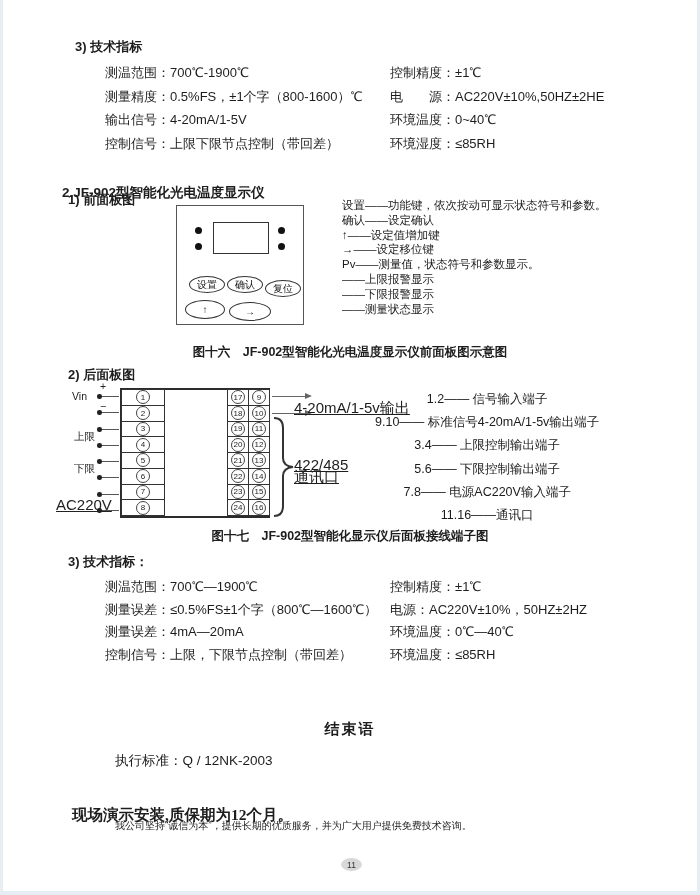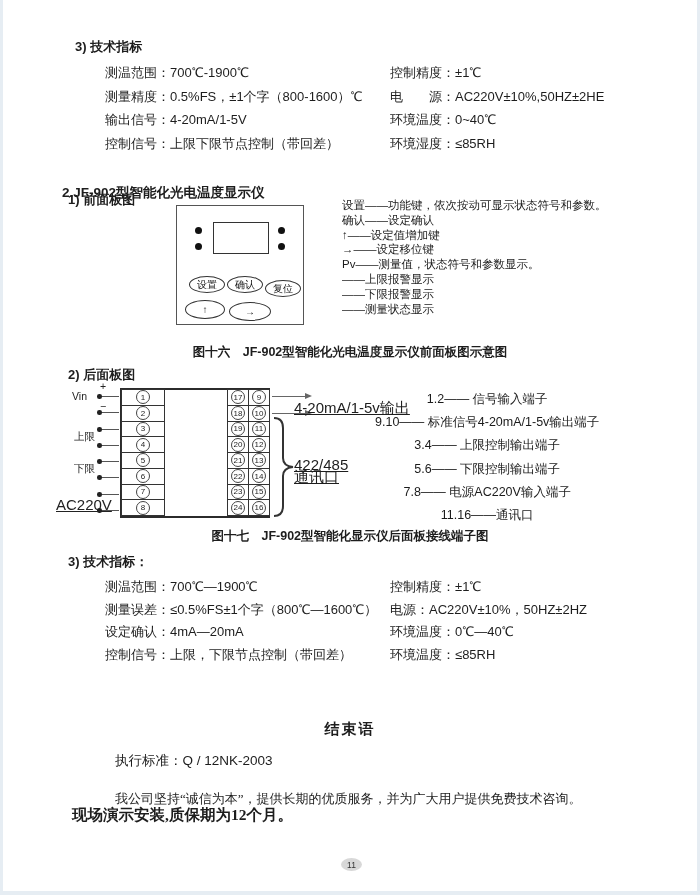--- a/index.html
+++ b/index.html
@@ -214,25 +214,25 @@
   </div>
 
   <div class="caption" style="top:528px;">图十七　JF-902型智能化显示仪后面板接线端子图</div>
 
   <div class="abs h2" style="left:68px;top:553px;">3) 技术指标：</div>
   <div class="spec spec2" style="left:105px;top:576px;">
     <div>测温范围：700℃—1900℃</div>
     <div>控制精度：±1℃</div>
     <div>测量误差：≤0.5%FS±1个字（800℃—1600℃）</div>
     <div>电源：AC220V±10%，50HZ±2HZ</div>
-    <div>设定确认：4mA—20mA</div>
+    <div>测量误差：4mA—20mA</div>
     <div>环境温度：0℃—40℃</div>
     <div>控制信号：上限，下限节点控制（带回差）</div>
     <div>环境温度：≤85RH</div>
   </div>
 
   <div class="conc-h">结束语</div>
   <div class="abs" style="left:115px;top:752px;font-size:13.5px;font-weight:500;">执行标准：Q / 12NK-2003</div>
-  <div class="abs" style="left:115px;top:790px;font-size:13px;font-weight:500;font-family:Liberation Serif, serif;">我公司坚持“诚信为本”，提供长期的优质服务，并为广大用户提供免费技术咨询。</div>
+  <div class="abs" style="left:115px;top:819px;font-size:10px;font-weight:500;">我公司坚持“诚信为本”，提供长期的优质服务，并为广大用户提供免费技术咨询。</div>
   <div class="abs serifline" style="left:72px;top:805px;">现场演示安装,质保期为12个月。</div>
 
   <div class="pagenum">11</div>
 </div>
 
 </body></html>

